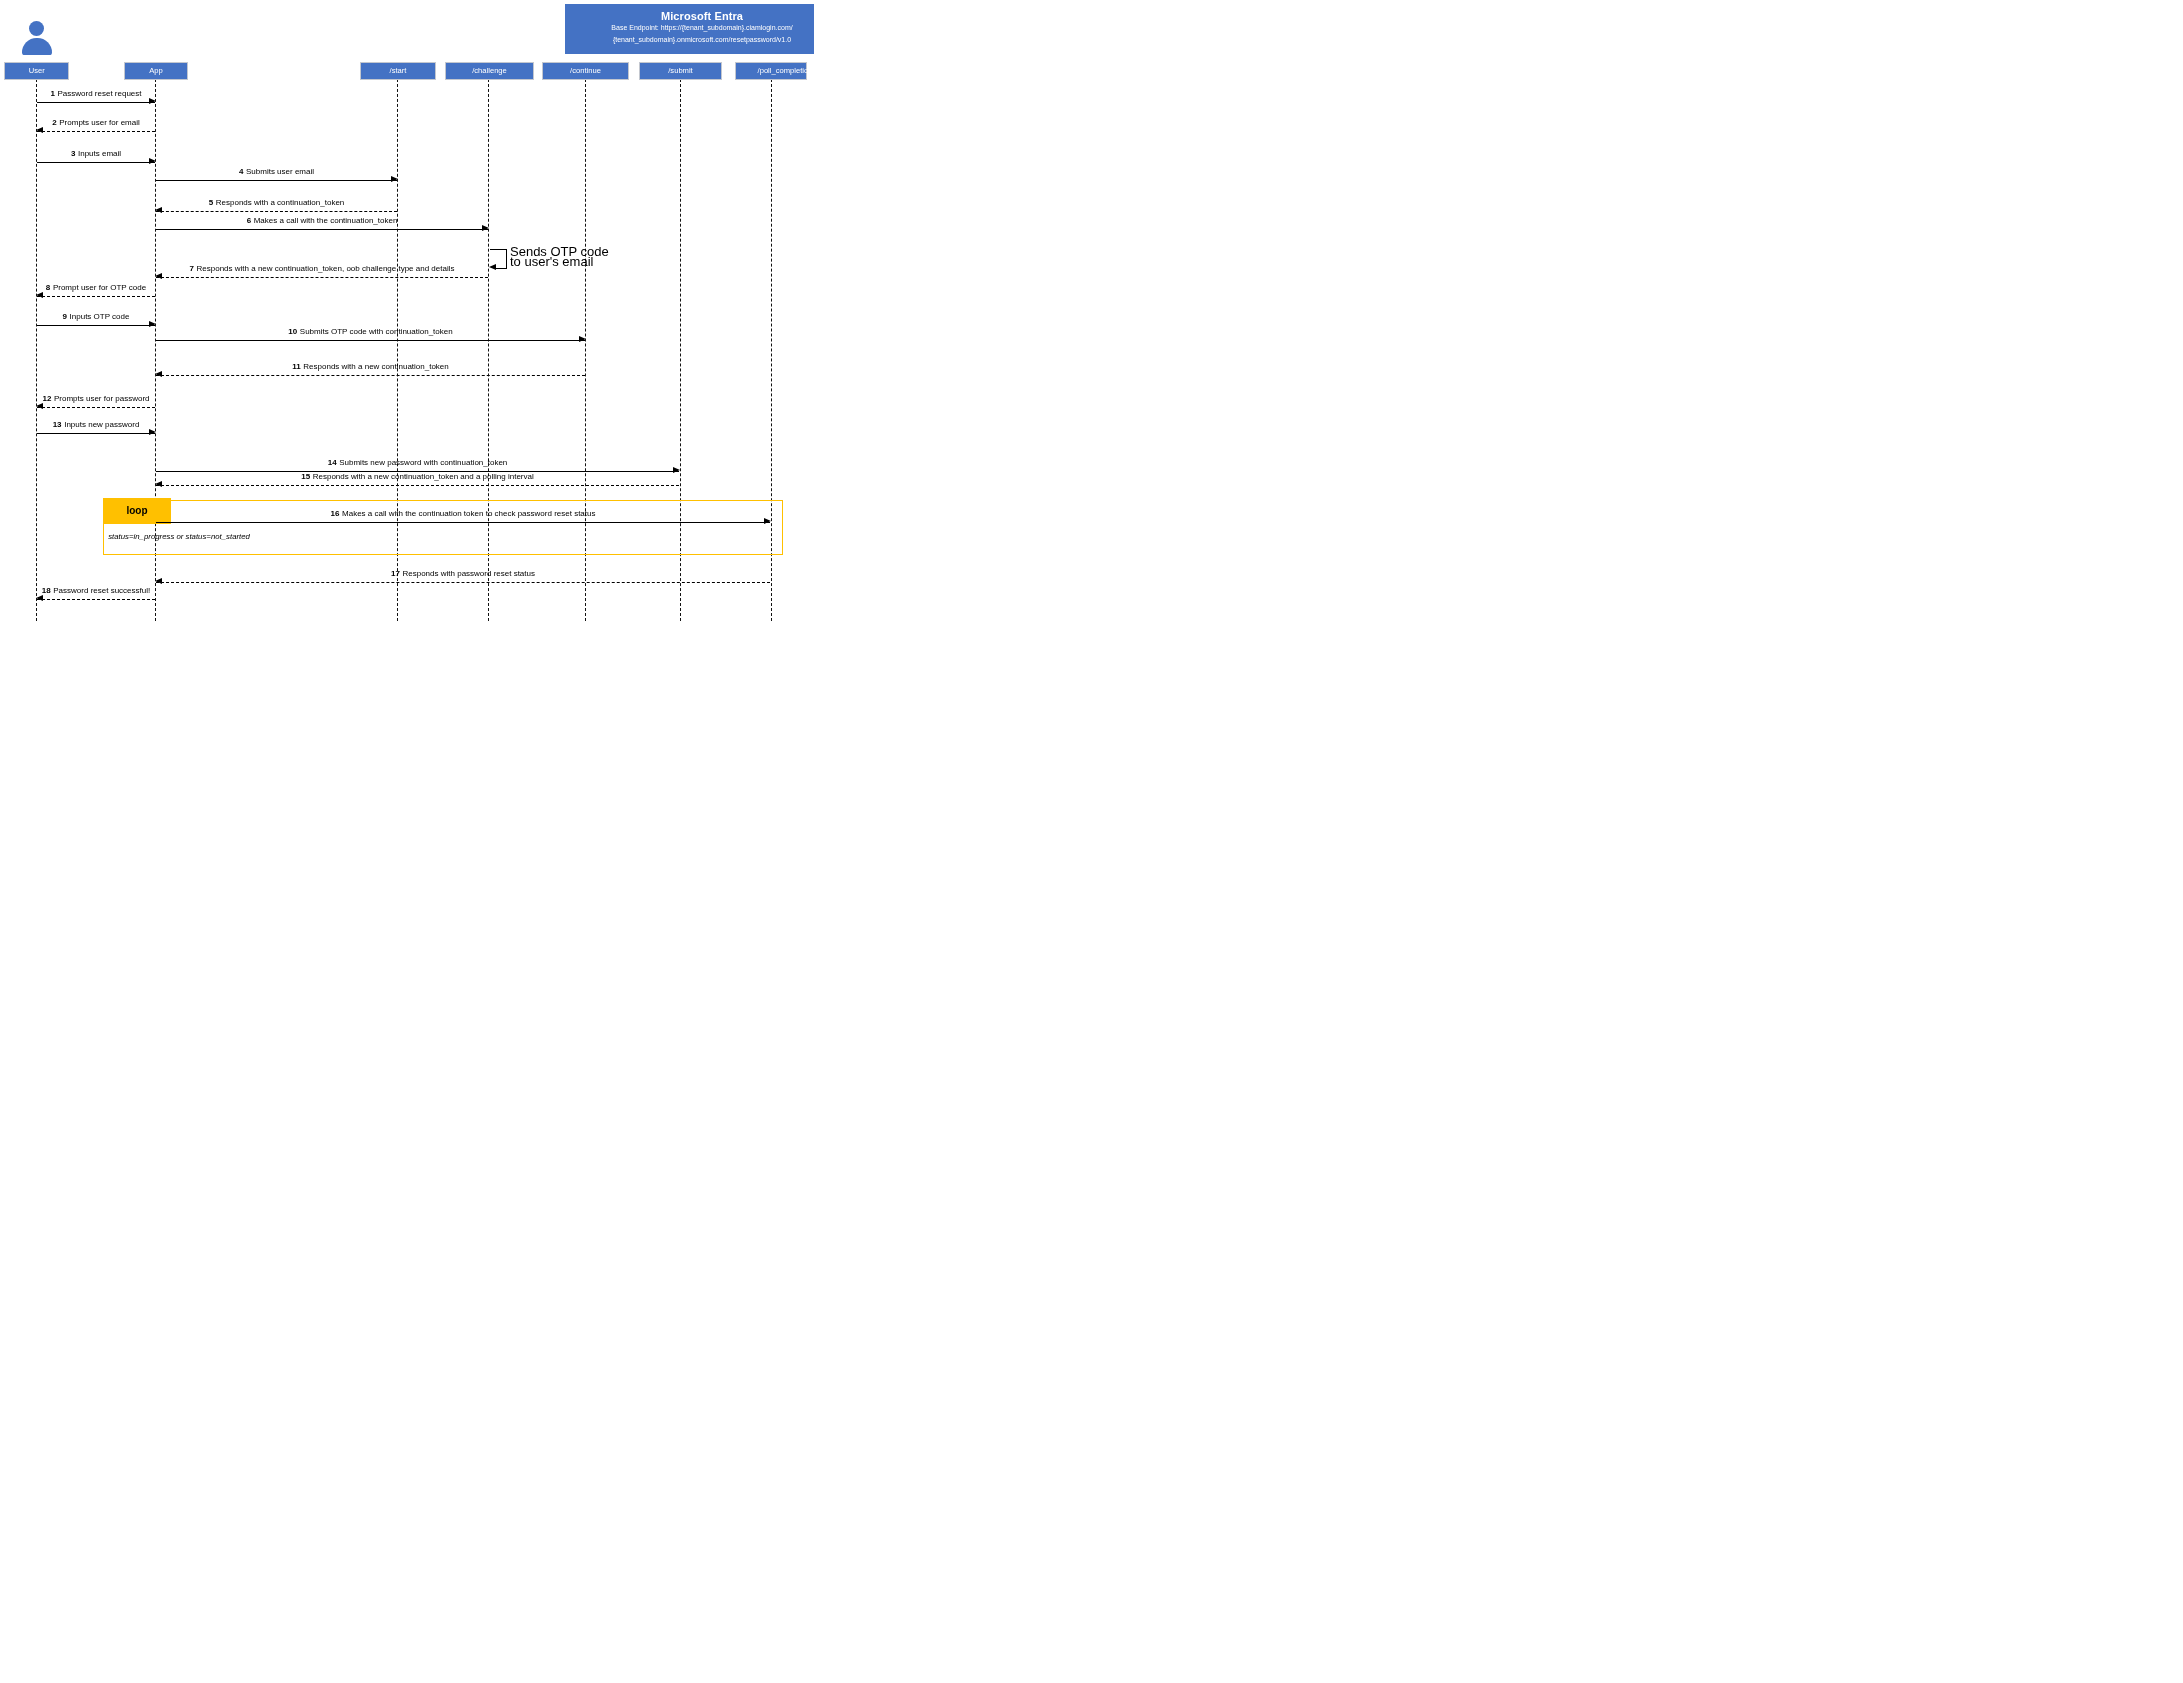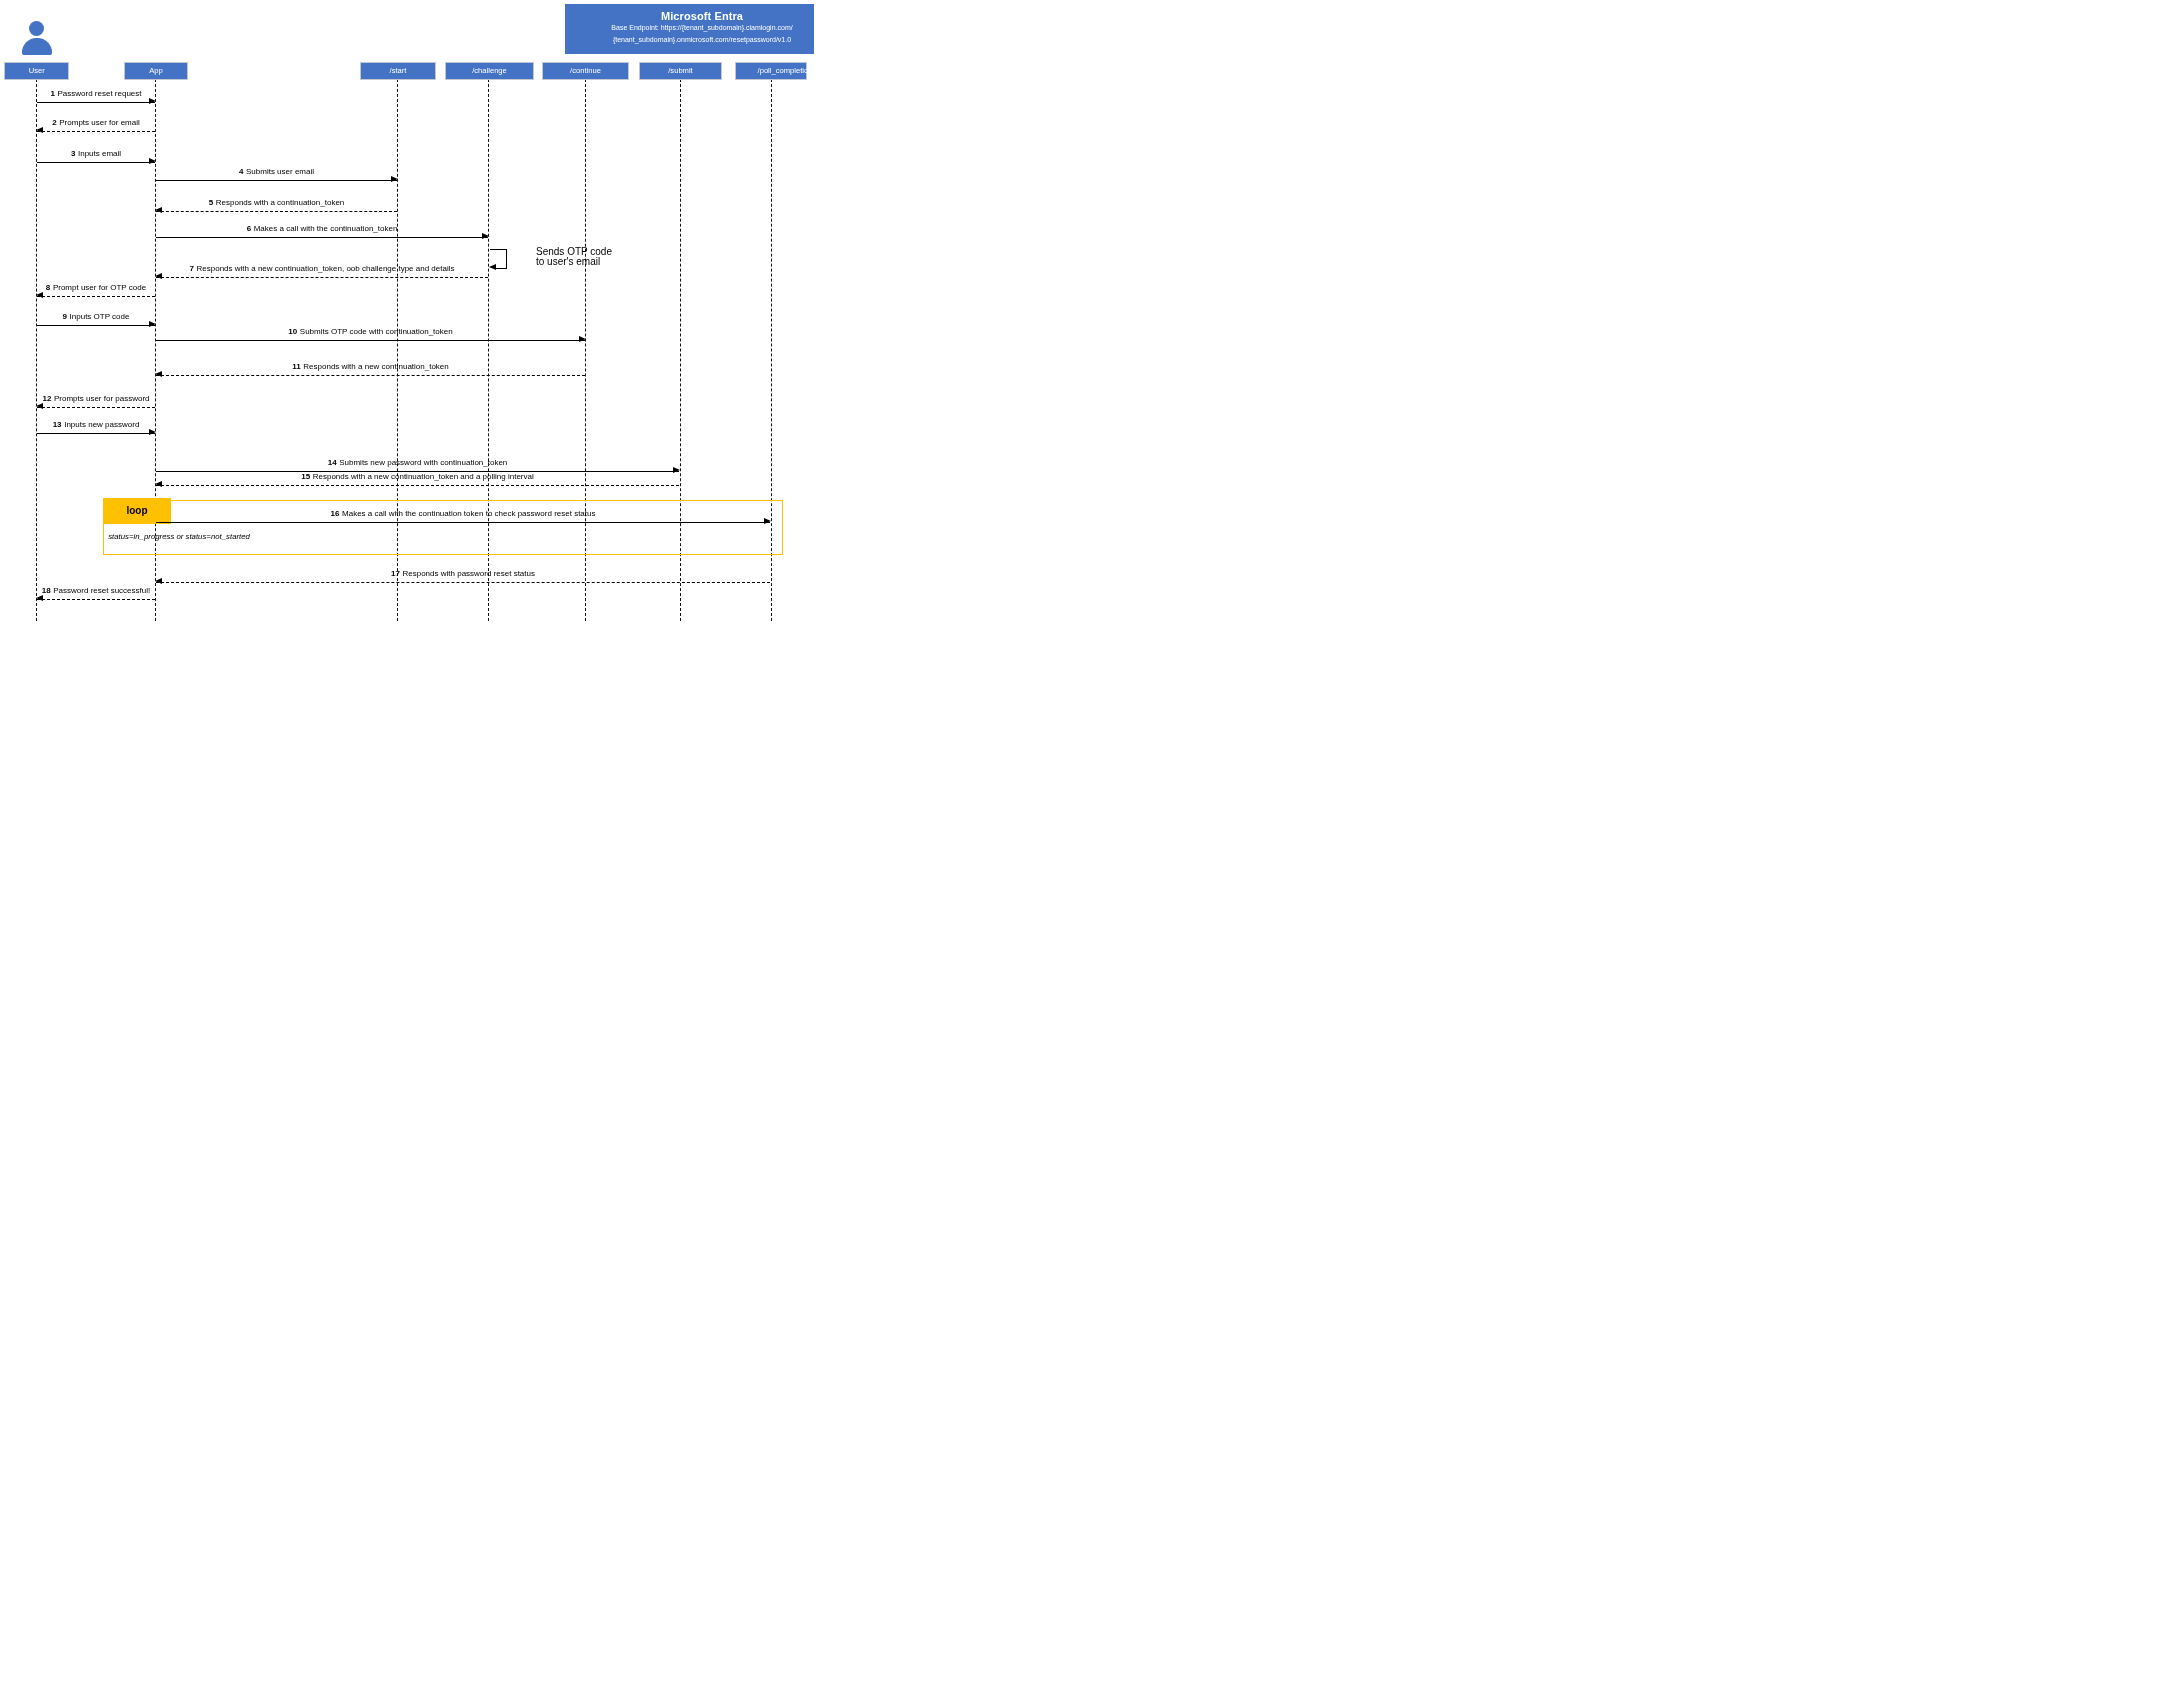--- a/index.html
+++ b/index.html
@@ -30,21 +30,21 @@
   .msg .lbl b{margin-right:2.6px;}
   .msg .ln{position:absolute;left:0;right:0;bottom:0;height:0;border-top:1.3px solid #000;}
   .msg.dashed .ln{border-top:1.6px dashed #000;}
   .ah{position:absolute;width:0;height:0;border-top:3.6px solid transparent;border-bottom:3.6px solid transparent;top:-4.7px;}
   .ah-r{right:-1px;border-left:7.3px solid #000;}
   .ah-l{left:-1px;border-right:7.3px solid #000;}
 
   
   .hook-h{position:absolute;height:0;border-top:1.3px solid #000;}
   .hook-v{position:absolute;width:0;border-left:1.3px solid #000;}
-  .note-text{position:absolute;left:536px;top:247px;font-size:10px;line-height:10px;white-space:nowrap;}
+  .note-text{position:absolute;left:510px;top:247px;font-size:13px;line-height:10px;white-space:nowrap;}
 
   
   .loop{position:absolute;left:103px;top:500px;width:680px;height:55px;border:1px solid #FFC000;box-sizing:border-box;}
   .loop-label{position:absolute;left:-1px;top:-3.1px;width:68px;height:26px;background:#FFC000;color:#000;
               display:flex;align-items:center;justify-content:center;font-weight:bold;font-size:10px;}
   .loop-guard{position:absolute;left:4.2px;top:31px;font-style:italic;font-size:7.8px;white-space:nowrap;}
 </style>
 </head>
 <body>
 
@@ -121,21 +121,21 @@
       <div class="ln">
         <div class="ah ah-r"></div>
       </div>
     </div>
   <div class="msg dashed" style="left:156px;top:194px; width:241px;">
       <div class="lbl"><b>5</b><span>Responds with a continuation_token</span></div>
       <div class="ln">
         <div class="ah ah-l"></div>
       </div>
     </div>
-  <div class="msg solid" style="left:156px;top:220px; width:332px;">
+  <div class="msg solid" style="left:156px;top:212px; width:332px;">
       <div class="lbl"><b>6</b><span>Makes a call with the continuation_token</span></div>
       <div class="ln">
         <div class="ah ah-r"></div>
       </div>
     </div>
   <div class="msg dashed" style="left:156px;top:260px; width:332px;">
       <div class="lbl"><b>7</b><span>Responds with a new continuation_token, oob challenge type and details</span></div>
       <div class="ln">
         <div class="ah ah-l"></div>
       </div>

